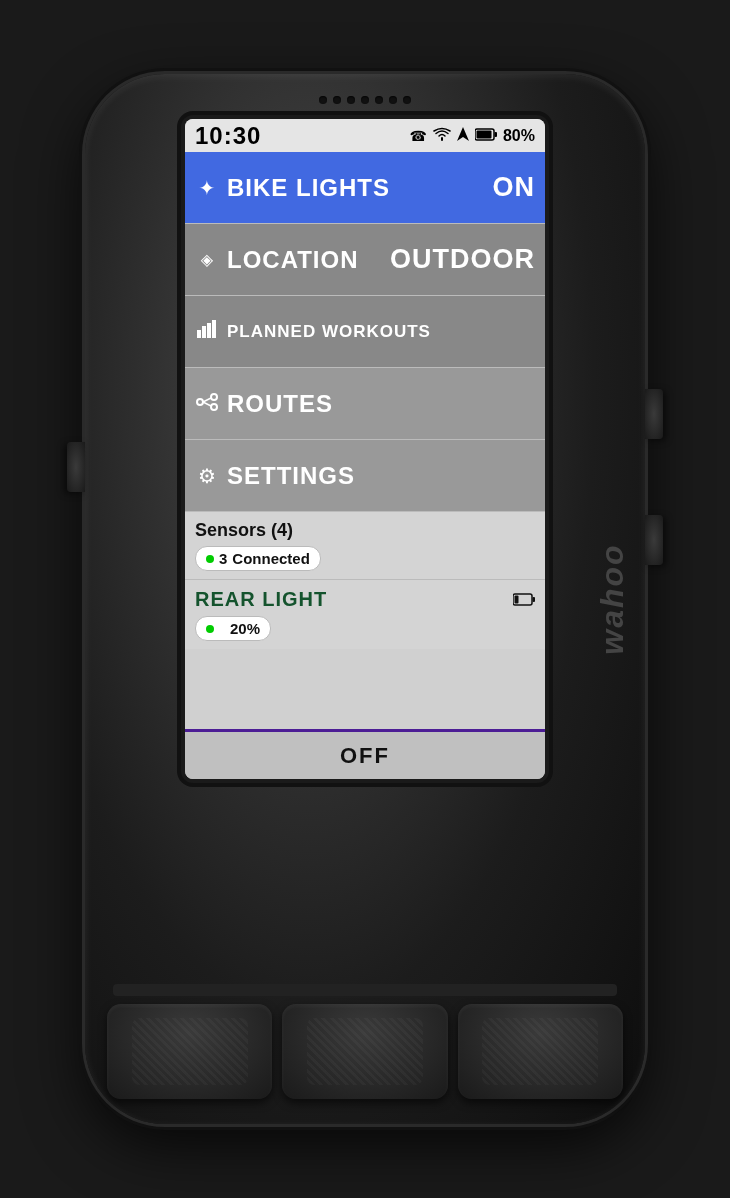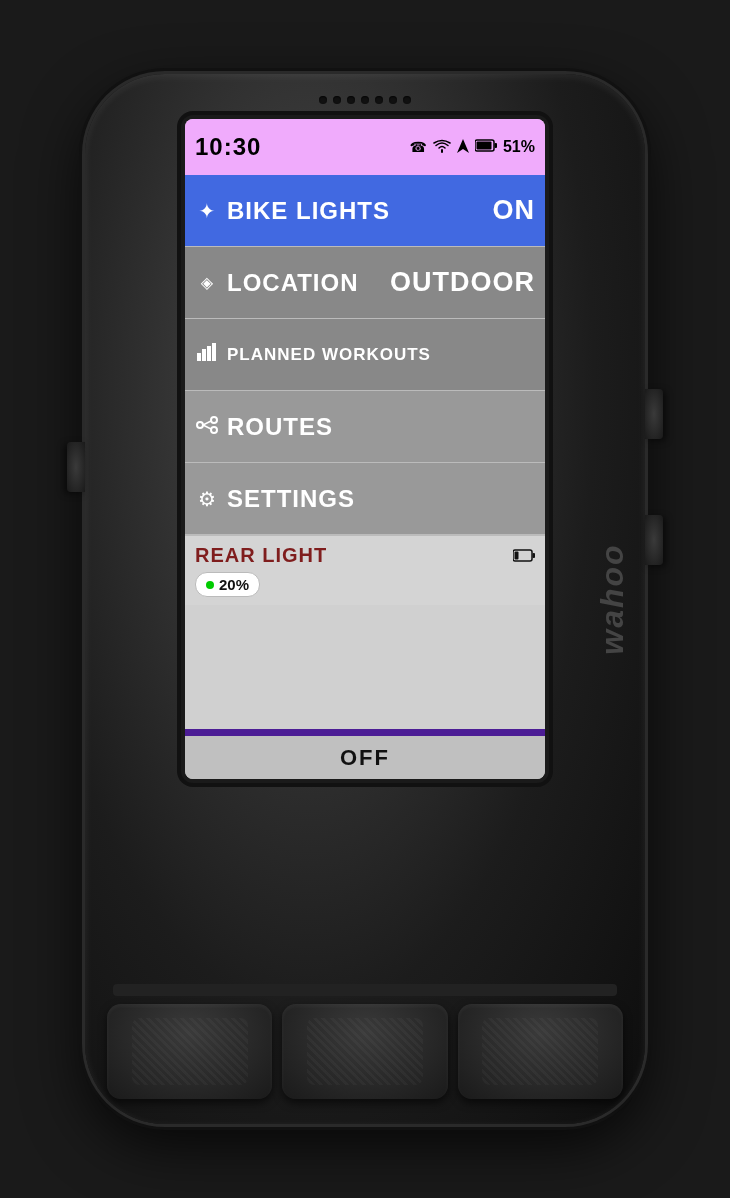--- a/index.html
+++ b/index.html
@@ -71,26 +71,26 @@
     .screen {
       width: 100%;
       height: 100%;
       background: #d0d0d0;
       display: flex;
       flex-direction: column;
     }
 
     
     .status-bar {
-      background: #f0abfc;
+      background: #e5e5e5;
       padding: 6px 10px;
       display: flex;
       justify-content: space-between;
       align-items: center;
-      height: 56px;
+      height: 33px;
       flex-shrink: 0;
     }
 
     .status-time {
       font-size: 24px;
       font-weight: bold;
       color: #000;
       letter-spacing: 1px;
     }
 
@@ -203,53 +203,53 @@
     .rear-light-header {
       display: flex;
       justify-content: space-between;
       align-items: center;
       margin-bottom: 5px;
     }
 
     .rear-light-title {
       font-size: 20px;
       font-weight: 900;
-      color: #7f1d1d;
+      color: #14532d;
       text-transform: uppercase;
       letter-spacing: 1px;
     }
 
     .battery-icon {
       font-size: 20px;
       color: #111;
     }
 
     .percent-badge {
       display: inline-flex;
       align-items: center;
-      gap: 5px;
+      gap: 16px;
       background: #fff;
       border: 1px solid #bbb;
       border-radius: 12px;
       padding: 3px 10px;
       font-size: 15px;
       font-weight: bold;
       color: #111;
     }
 
     
     .off-button {
       background: #c0c0c0;
       display: flex;
       justify-content: center;
       align-items: center;
       height: 50px;
       flex-shrink: 0;
       margin-top: auto;
-      border-top: 7px solid #4c1d95;
+      border-top: 3px solid #4c1d95;
     }
 
     .off-label {
       font-size: 22px;
       font-weight: 900;
       color: #111;
       letter-spacing: 2px;
     }
 
     
@@ -395,21 +395,21 @@
                 <polygon points="6,0 12,14 6,10 0,14"></polygon>
               </svg>
             </span>
             <span>
               <svg width="22" height="13" viewBox="0 0 22 13" fill="none">
                 <rect x="0" y="1" width="19" height="11" rx="2" stroke="#000" stroke-width="1.5" fill="none"></rect>
                 <rect x="19.5" y="4" width="2.5" height="5" rx="1" fill="#000"></rect>
                 <rect x="1.5" y="2.5" width="15" height="8" rx="1" fill="#000"></rect>
               </svg>
             </span>
-            <span style="font-weight:bold;font-size:16px;">51%</span>
+            <span style="font-weight:bold;font-size:16px;">80%</span>
           </div>
         </div>
 
         <div class="menu-item active">
           <div class="menu-item-left">
             <span class="menu-icon">✦</span>
             <span class="menu-label">BIKE LIGHTS</span>
           </div>
           <span class="menu-value">ON</span>
         </div>
@@ -452,20 +452,28 @@
           </div>
         </div>
 
         <div class="menu-item medium">
           <div class="menu-item-left">
             <span class="menu-icon">⚙</span>
             <span class="menu-label">SETTINGS</span>
           </div>
         </div>
 
+        <div class="sensors-section">
+          <div class="sensors-title">Sensors (4)</div>
+          <div class="connected-badge">
+            <div class="green-dot"></div>
+            <span>3</span>
+            <span>Connected</span>
+          </div>
+        </div>
 
         <div class="rear-light-section">
           <div class="rear-light-header">
             <span class="rear-light-title">REAR LIGHT</span>
             <span class="battery-icon">
               <svg width="22" height="13" viewBox="0 0 22 13" fill="none">
                 <rect x="0" y="1" width="19" height="11" rx="2" stroke="#111" stroke-width="1.5" fill="none"></rect>
                 <rect x="19.5" y="4" width="2.5" height="5" rx="1" fill="#111"></rect>
                 <rect x="1.5" y="2.5" width="4" height="8" rx="1" fill="#111"></rect>
               </svg>

